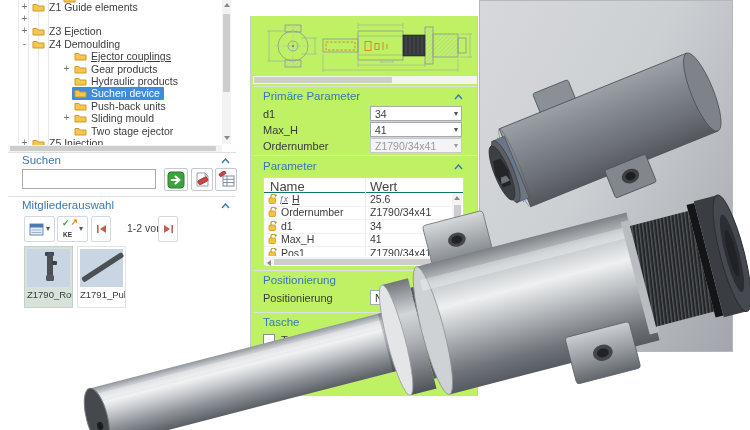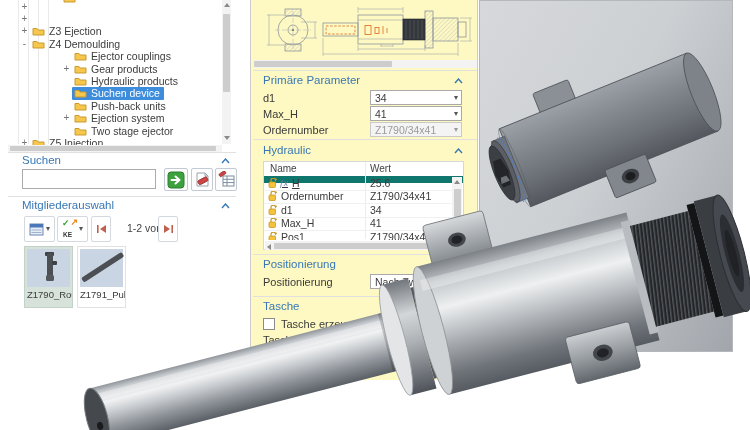--- a/index.html
+++ b/index.html
@@ -38,33 +38,33 @@
   .pager-text{position:absolute;top:222px;font-size:10.5px;color:#444;}
 
   .card{position:absolute;top:246px;box-sizing:border-box;cursor:pointer;}
   .card .thumb{position:absolute;left:2px;top:2px;right:2px;height:38px;background:#c9d5e3;}
   .card .clabel{position:absolute;left:0;right:0;top:42px;font-size:9.5px;color:#3c3c3c;text-align:left;padding-left:2px;
                 white-space:nowrap;overflow:hidden;}
   .card.sel{background:#d7e2da;border:1px solid #c2d2c8;}
   .card.plain{background:#fff;border:1px solid #e2e2e2;}
 
   
-  .mid-panel{position:absolute;left:250px;top:0;width:228px;height:380px;background:#fef9c3;
+  .mid-panel{position:absolute;left:250px;top:16px;width:228px;height:380px;background:#bef264;
              border-left:1px solid #cbcbcb;border-right:1px solid #cbcbcb;box-sizing:border-box;}
   .pp-row{position:absolute;left:12px;right:14px;height:15px;}
   .pp-label{position:absolute;left:0;top:2px;font-size:11px;color:#3a3a3a;}
   .select{position:absolute;left:107px;top:0;width:92px;height:15px;border:1px solid #a9a9a9;background:#fff;
           box-sizing:border-box;font-size:10.5px;display:flex;align-items:center;padding-left:4px;cursor:pointer;}
   .select .sval{flex:1;white-space:nowrap;overflow:hidden;}
   .select .caret{margin-right:3px;}
   .select.disabled{background:#f4f4f4;border-color:#c9c9c9;color:#9a9a9a;}
   .select.disabled .caret{color:#9a9a9a;}
 
   .ptable{position:absolute;left:12px;top:161px;width:201px;height:89px;border:1px solid #d6d6d6;box-sizing:border-box;background:#fff;}
-  .pt-header{position:absolute;left:0;top:0;right:0;height:14px;border-bottom:7px solid #0f766e;font-size:10px;color:#444;text-align:center;}
+  .pt-header{position:absolute;left:0;top:0;right:0;height:14px;border-bottom:1px solid #0f766e;font-size:13px;color:#444;text-align:center;}
   .pt-colsep{position:absolute;left:101px;top:0;bottom:10px;width:1px;background:#ececec;}
   .pt-body{position:absolute;left:0;top:14px;right:0;height:64px;overflow:hidden;}
   .pt-row{position:absolute;left:0;width:188px;height:13.5px;display:flex;align-items:center;font-size:10.5px;
           border-bottom:1px solid #f0f0f0;cursor:default;}
   .pt-row .lock{margin-left:4px;flex:0 0 9px;}
   .pt-row .fico{margin-left:2px;flex:0 0 8px;font-size:8.5px;color:#6b7a99;font-style:italic;line-height:8px;}
   .pt-row .pname{margin-left:4px;white-space:nowrap;}
   .pt-row .pval{position:absolute;left:101px;padding-left:5px;white-space:nowrap;}
 
   .checkbox{position:absolute;width:12px;height:12px;border:1px solid #8a8a8a;background:#fff;box-sizing:border-box;cursor:pointer;}
@@ -86,20 +86,26 @@
     <div class="guide" style="left:20px"></div>
     <div class="guide" style="left:30px"></div>
     <div class="guide" style="left:40px"></div>
 
     <svg class="abs" style="left:55px;top:-7px" width="13" height="10" viewBox="0 0 13 10">
       <path d="M1 2.5 L5 2.5 L6.2 4 L12 4 L12 9 L1 9 Z" fill="#f6c64d" stroke="#c99b31" stroke-width="1"></path>
     </svg>
     <div id="tree-items">
         <div class="tree-item" style="top: 0px; padding-left: 11px;">
     <span class="expander">+</span>
+    <span class="hl">
+      <svg width="13" height="10" viewBox="0 0 13 10">
+        <path d="M1 2.5 L5 2.5 L6.2 4 L12 4 L12 9 L1 9 Z" fill="#f6c64d" stroke="#c99b31" stroke-width="1"></path>
+      </svg>
+      <span class="tlabel">Z1 Guide elements</span>
+    </span>
   </div>
         <div class="tree-item" style="top: 12.4px; padding-left: 11px;">
     <span class="expander">+</span>
   </div>
         <div class="tree-item" style="top: 24.8px; padding-left: 11px;">
     <span class="expander">+</span>
     <span class="hl">
       <svg width="13" height="10" viewBox="0 0 13 10">
         <path d="M1 2.5 L5 2.5 L6.2 4 L12 4 L12 9 L1 9 Z" fill="#f6c64d" stroke="#c99b31" stroke-width="1"></path>
       </svg>
@@ -108,21 +114,21 @@
   </div>
         <div class="tree-item" style="top: 37.2px; padding-left: 11px;">
     <span class="expander">-</span>
     <span class="hl">
       <svg width="13" height="10" viewBox="0 0 13 10">
         <path d="M1 2.5 L5 2.5 L6.2 4 L12 4 L12 9 L1 9 Z" fill="#f6c64d" stroke="#c99b31" stroke-width="1"></path>
       </svg>
       <span class="tlabel">Z4 Demoulding</span>
     </span>
   </div>
-        <div class="tree-item" style="top: 49.6px; padding-left: 53px;">
+        <div class="tree-item" style="top: 49.6px; padding-left: 53px; text-decoration: underline;">
     <span class="expander"></span>
     <span class="hl">
       <svg width="13" height="10" viewBox="0 0 13 10">
         <path d="M1 2.5 L5 2.5 L6.2 4 L12 4 L12 9 L1 9 Z" fill="#f6c64d" stroke="#c99b31" stroke-width="1"></path>
       </svg>
       <span class="tlabel">Ejector couplings</span>
     </span>
   </div>
         <div class="tree-item" style="top: 62px; padding-left: 53px;">
     <span class="expander">+</span>
@@ -159,21 +165,21 @@
       </svg>
       <span class="tlabel">Push-back units</span>
     </span>
   </div>
         <div class="tree-item" style="top: 111.6px; padding-left: 53px;">
     <span class="expander">+</span>
     <span class="hl">
       <svg width="13" height="10" viewBox="0 0 13 10">
         <path d="M1 2.5 L5 2.5 L6.2 4 L12 4 L12 9 L1 9 Z" fill="#f6c64d" stroke="#c99b31" stroke-width="1"></path>
       </svg>
-      <span class="tlabel">Ejection system</span>
+      <span class="tlabel">Sliding mould</span>
     </span>
   </div>
         <div class="tree-item" style="top: 124px; padding-left: 53px;">
     <span class="expander"></span>
     <span class="hl">
       <svg width="13" height="10" viewBox="0 0 13 10">
         <path d="M1 2.5 L5 2.5 L6.2 4 L12 4 L12 9 L1 9 Z" fill="#f6c64d" stroke="#c99b31" stroke-width="1"></path>
       </svg>
       <span class="tlabel">Two stage ejector</span>
     </span>
@@ -391,21 +397,21 @@
     <span class="pp-label">Ordernumber</span>
     <div class="select disabled">
       <span class="sval">Z1790/34x41</span>
       <span class="caret">▾</span>
     </div>
   </div>
     </div>
 
   <div class="divider" style="left:2px;top:139px;width:224px"></div>
 
-  <div class="sec-head" style="left:12px;top:144px">Hydraulic</div>
+  <div class="sec-head" style="left:12px;top:144px">Parameter</div>
   <svg class="chev" style="left:203px;top:148px" width="9" height="6" viewBox="0 0 9 6">
     <polyline points="1,5 4.5,1 8,5" fill="none" stroke="#3778b5" stroke-width="1.4"></polyline>
   </svg>
 
   <div class="ptable">
     <div class="pt-header">
       <span class="abs" style="left:6px;top:1px">Name</span>
       <span class="abs" style="left:106px;top:1px">Wert</span>
     </div>
     <div class="pt-colsep"></div>

